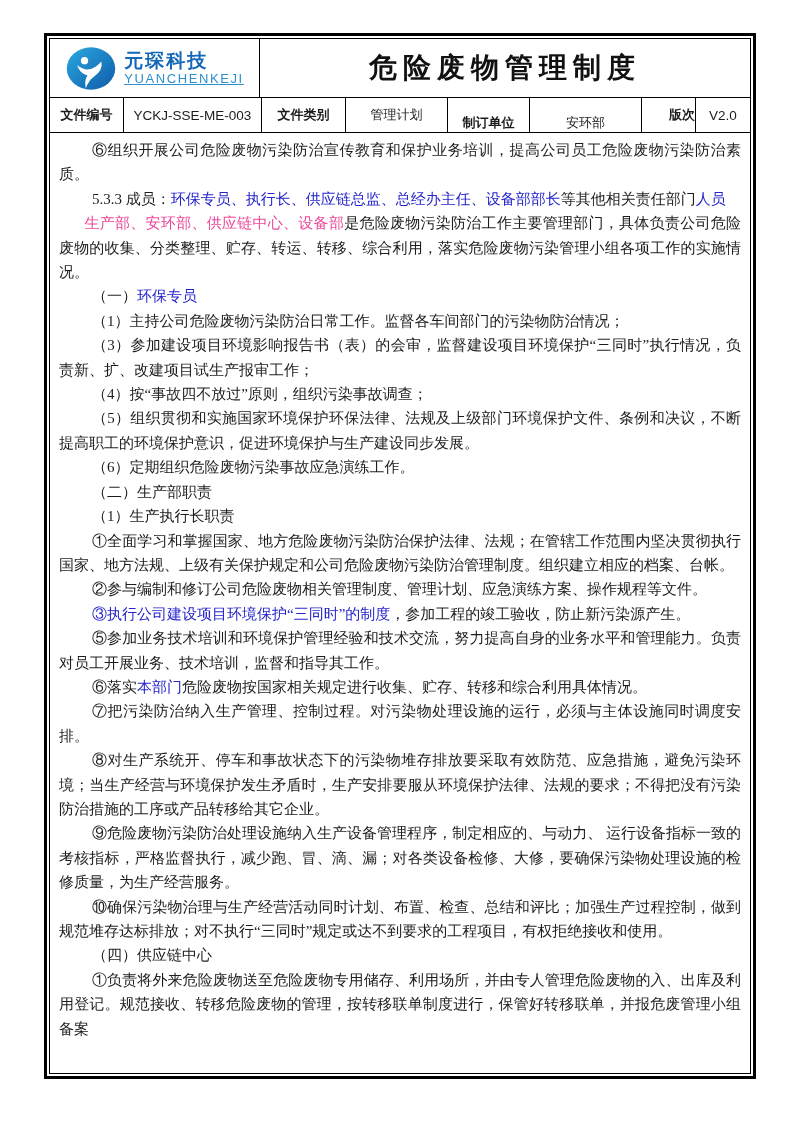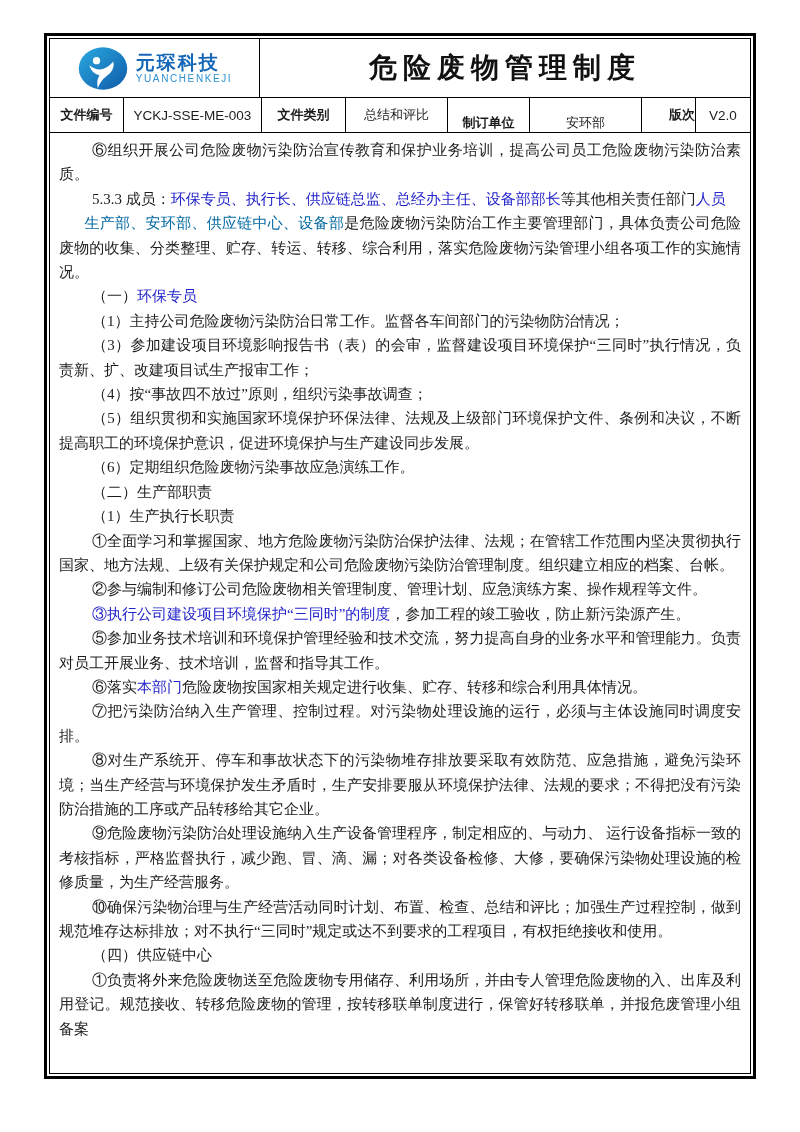--- a/index.html
+++ b/index.html
@@ -51,24 +51,25 @@
   .logo-text { display: flex; flex-direction: column; line-height: 1; }
   .logo-zh {
     font-family: "Liberation Sans", sans-serif;
     font-weight: bold;
     font-size: 19px;
     color: #1467b8;
     letter-spacing: 2px;
   }
   .logo-en {
     font-family: "Liberation Sans", sans-serif;
-    font-size: 10px;
+    font-size: 13px;
     color: #2c8fd0;
     letter-spacing: 1.6px;
     margin-top: 2px;
+    text-decoration: underline;
   }
   .title-cell {
     flex: 1;
     display: flex;
     align-items: center;
     justify-content: center;
   }
   .doc-title {
     font-size: 28px;
     font-weight: bold;
@@ -148,40 +149,40 @@
         <div class="meta-cell w1">
             <span class="meta-label">文件编号</span>
           </div>
         <div class="meta-cell w2">
             <span class="meta-mono">YCKJ-SSE-ME-003</span>
           </div>
         <div class="meta-cell w3">
             <span class="meta-label">文件类别</span>
           </div>
         <div class="meta-cell w4">
-            <span>总结和评比</span>
+            <span>管理计划</span>
           </div>
         <div class="meta-cell w5">
             <span class="meta-label">制订单位</span>
           </div>
         <div class="meta-cell w6">
             <span>安环部</span>
           </div>
         <div class="meta-cell w7">
             <span class="meta-label">版次</span>
           </div>
         <div class="meta-cell w8 last">
             <span class="meta-mono">V2.0</span>
           </div>
       </div>
 
       <div class="doc-body">
           <p class="para"><span>⑥组织开展公司危险废物污染防治宣传教育和保护业务培训，提高公司员工危险废物污染防治素质。</span></p>
           <p class="para"><span>5.3.3 成员：</span><span style="color: rgb(36, 36, 203);">环保专员、执行长、供应链总监、总经办主任、设备部部长</span><span>等其他相关责任部门</span><span style="color: rgb(36, 36, 203);">人员</span></p>
-          <p class="para" style="text-indent: 1.7em;"><span style="color: #0369a1;">生产部、安环部、供应链中心、设备部</span><span>是危险废物污染防治工作主要管理部门，具体负责公司危险废物的收集、分类整理、贮存、转运、转移、综合利用，落实危险废物污染管理小组各项工作的实施情况。</span></p>
+          <p class="para" style="text-indent: 1.7em;"><span style="color: #ec4899;">生产部、安环部、供应链中心、设备部</span><span>是危险废物污染防治工作主要管理部门，具体负责公司危险废物的收集、分类整理、贮存、转运、转移、综合利用，落实危险废物污染管理小组各项工作的实施情况。</span></p>
           <p class="para"><span>（一）</span><span style="color: rgb(36, 36, 203);">环保专员</span></p>
           <p class="para"><span>（1）主持公司危险废物污染防治日常工作。监督各车间部门的污染物防治情况；</span></p>
           <p class="para"><span>（3）参加建设项目环境影响报告书（表）的会审，监督建设项目环境保护“三同时”执行情况，负责新、扩、改建项目试生产报审工作；</span></p>
           <p class="para"><span>（4）按“事故四不放过”原则，组织污染事故调查；</span></p>
           <p class="para"><span>（5）组织贯彻和实施国家环境保护环保法律、法规及上级部门环境保护文件、条例和决议，不断提高职工的环境保护意识，促进环境保护与生产建设同步发展。</span></p>
           <p class="para"><span>（6）定期组织危险废物污染事故应急演练工作。</span></p>
           <p class="para"><span>（二）生产部职责</span></p>
           <p class="para"><span>（1）生产执行长职责</span></p>
           <p class="para"><span>①全面学习和掌握国家、地方危险废物污染防治保护法律、法规；在管辖工作范围内坚决贯彻执行国家、地方法规、上级有关保护规定和公司危险废物污染防治管理制度。组织建立相应的档案、台帐。</span></p>
           <p class="para"><span>②参与编制和修订公司危险废物相关管理制度、管理计划、应急演练方案、操作规程等文件。</span></p>

